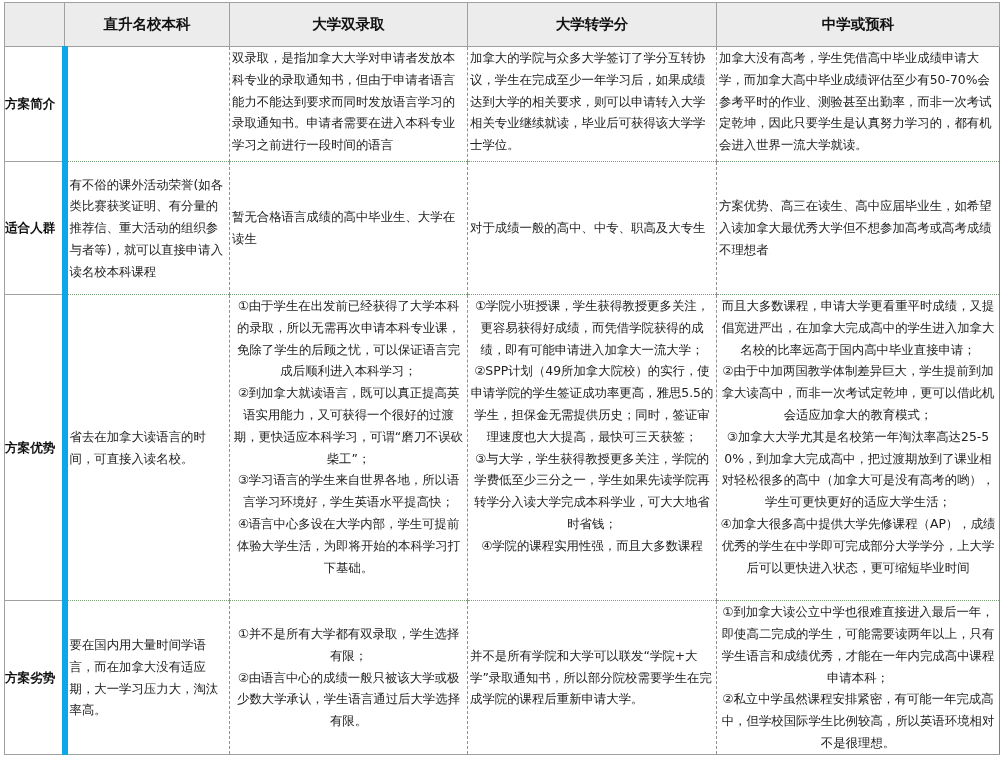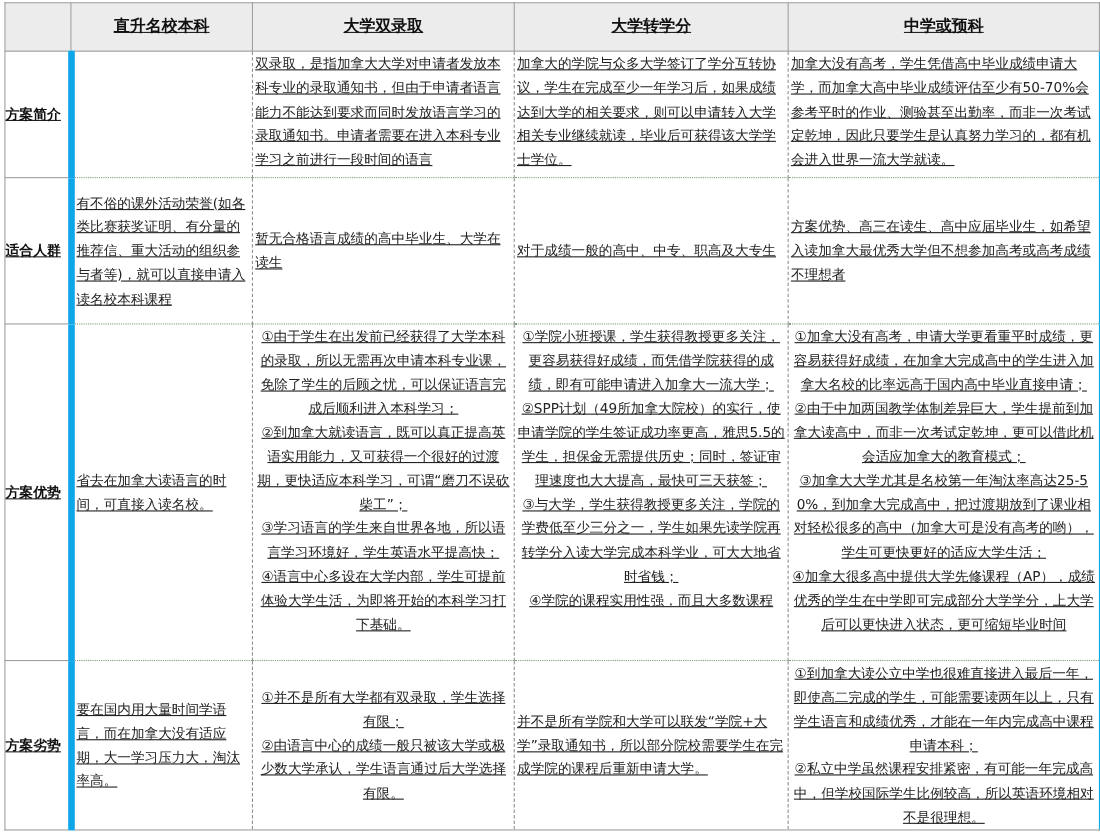--- a/index.html
+++ b/index.html
@@ -2,21 +2,20 @@
 <html><head>
 <meta charset="utf-8">
 <style>
   html, body { margin: 0; padding: 0; background: #ffffff; }
   body { width: 1000px; height: 758px; overflow: hidden; font-family: "DejaVu Sans", "Liberation Sans", sans-serif; color: #222; }
   table.cmp {
     position: absolute; left: 4px; top: 2px;
     border-collapse: collapse;
     table-layout: fixed;
     width: 995px;
-    text-decoration: underline;
   }
   table.cmp th, table.cmp td {
     padding: 0 2px;
     vertical-align: middle;
     font-size: 12.4px;
     line-height: 21.8px;
     word-break: break-all;
   }
   table.cmp thead th {
     background: #ececec;
@@ -97,21 +96,21 @@
         <span>③学习语言的学生来自世界各地，所以语言学习环境好，学生英语水平提高快；</span>
         <span>④语言中心多设在大学内部，学生可提前体验大学生活，为即将开始的本科学习打下基础。</span>
       </td>
       <td class="cell top multi">
         <span>①学院小班授课，学生获得教授更多关注，更容易获得好成绩，而凭借学院获得的成绩，即有可能申请进入加拿大一流大学；</span>
         <span>②SPP计划（49所加拿大院校）的实行，使申请学院的学生签证成功率更高，雅思5.5的学生，担保金无需提供历史；同时，签证审理速度也大大提高，最快可三天获签；</span>
         <span>③与大学，学生获得教授更多关注，学院的学费低至少三分之一，学生如果先读学院再转学分入读大学完成本科学业，可大大地省时省钱；</span>
         <span>④学院的课程实用性强，而且大多数课程</span>
       </td>
       <td class="cell top multi last">
-        <span>①加拿大没有高考，申请大学更看重平时成绩，更容易获得好成绩，在加拿大完成高中的学生进入加拿大名校的比率远高于国内高中毕业直接申请；</span>
+        <span>而且大多数课程，申请大学更看重平时成绩，又提倡宽进严出，在加拿大完成高中的学生进入加拿大名校的比率远高于国内高中毕业直接申请；</span>
         <span>②由于中加两国教学体制差异巨大，学生提前到加拿大读高中，而非一次考试定乾坤，更可以借此机会适应加拿大的教育模式；</span>
         <span>③加拿大大学尤其是名校第一年淘汰率高达25-50%，到加拿大完成高中，把过渡期放到了课业相对轻松很多的高中（加拿大可是没有高考的哟），学生可更快更好的适应大学生活；</span>
         <span>④加拿大很多高中提供大学先修课程（AP），成绩优秀的学生在中学即可完成部分大学学分，上大学后可以更快进入状态，更可缩短毕业时间</span>
       </td>
     </tr>
 
     <tr class="lastrow" style="height:154px">
       <td class="rowhead">方案劣势</td>
       <td class="cell first">要在国内用大量时间学语言，而在加拿大没有适应期，大一学习压力大，淘汰率高。</td>
       <td class="cell multi">

